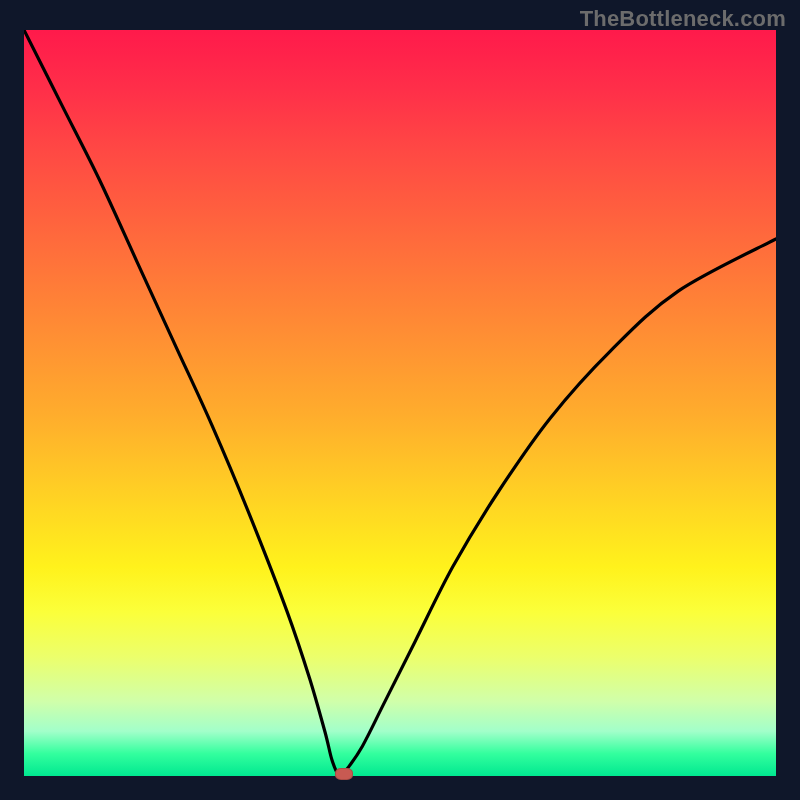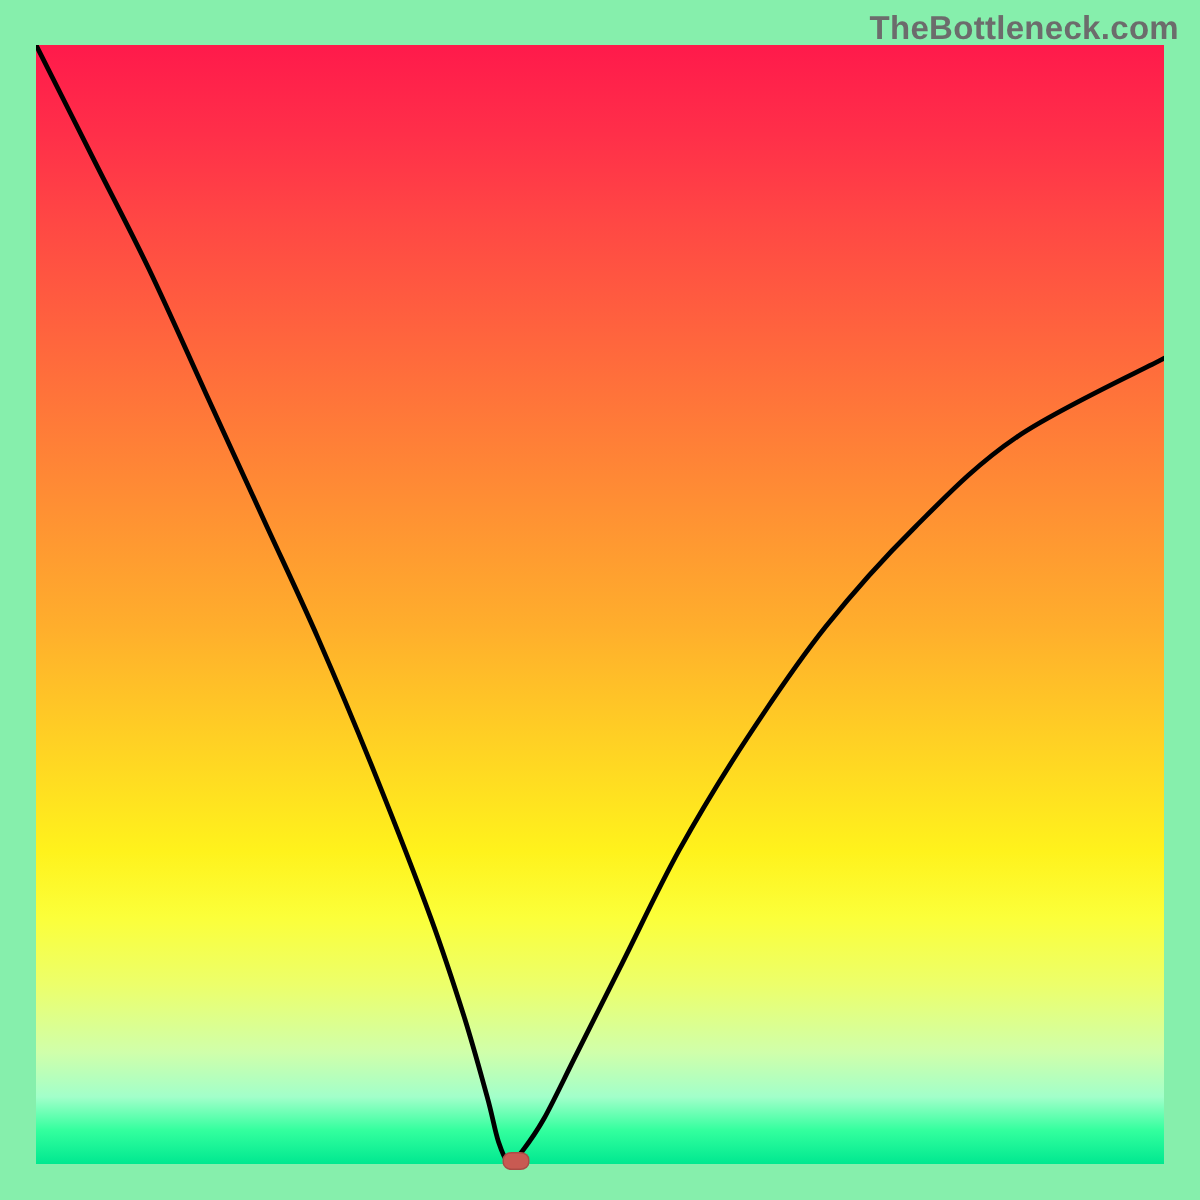--- a/index.html
+++ b/index.html
@@ -8,21 +8,21 @@
     width: 800px;
     height: 800px;
     background: #000;
     font-family: Arial, Helvetica, sans-serif;
     overflow: hidden;
   }
   .frame {
     position: relative;
     width: 800px;
     height: 800px;
-    background: #86efac;
+    background: #0f172a;
   }
   .watermark {
     position: absolute;
     top: 6px;
     right: 14px;
     color: #6c6c6c;
     font-size: 22px;
     font-weight: 600;
     letter-spacing: 0.2px;
     user-select: none;

